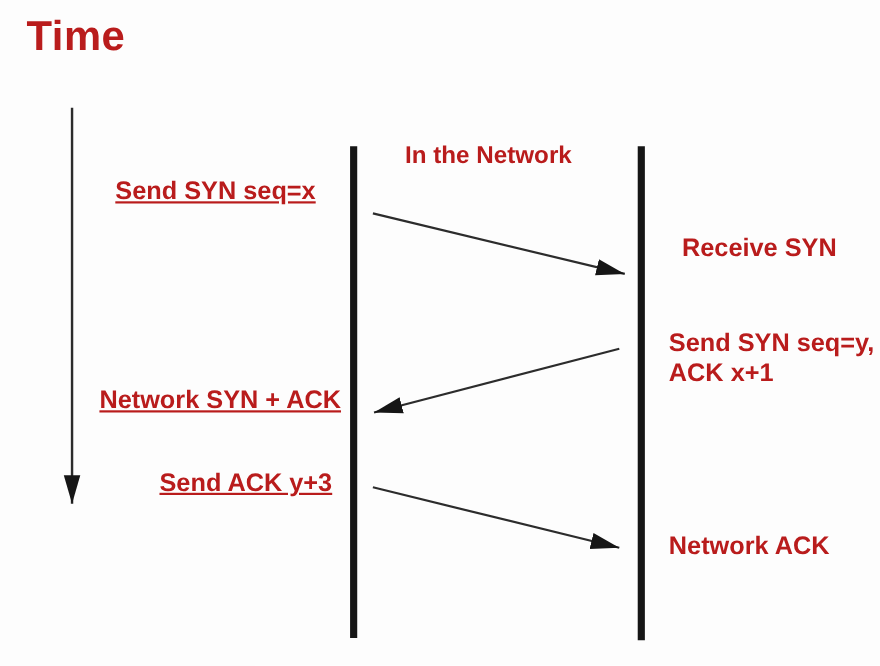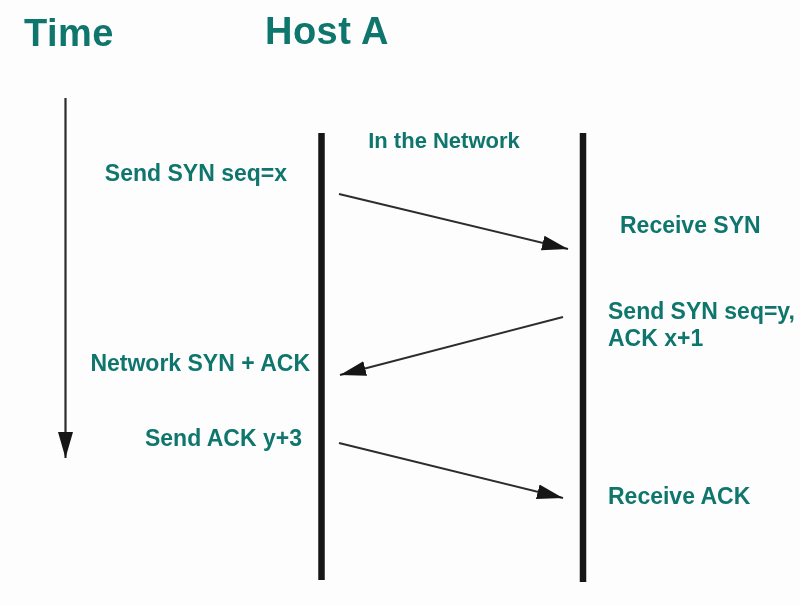--- a/index.html
+++ b/index.html
@@ -11,29 +11,29 @@
     position: relative;
     width: 800px;
     height: 605px;
     background: #fdfdfd;
     overflow: hidden;
     color: #222222;
   }
   .lbl {
     position: absolute;
     font-weight: 600;
-    color: #0f766e;
+    color: #b91c1c;
     line-height: 1.18;
     white-space: nowrap;
   }
   .hdr   { font-size: 38px; letter-spacing: 0.5px; }
   .event { font-size: 23px; }
   .net   { font-size: 22px; }
   .ta-c  { text-align: center; }
-  .ta-r  { text-align: right; }
+  .ta-r  { text-align: right; text-decoration: underline; }
   .ta-l  { text-align: left; }
   svg.diagram-layer {
     position: absolute;
     left: 0; top: 0;
     width: 800px; height: 605px;
   }
 </style>
 </head>
 <body>
 
@@ -50,28 +50,27 @@
 
     <line x1="339" y1="194" x2="568" y2="249" stroke="#2c2c2c" stroke-width="2" marker-end="url(#ah)"></line>
     <line x1="563" y1="317" x2="340" y2="375" stroke="#2c2c2c" stroke-width="2" marker-end="url(#ah)"></line>
     <line x1="339" y1="443" x2="563" y2="498" stroke="#2c2c2c" stroke-width="2" marker-end="url(#ah)"></line>
 
     <line x1="321.5" y1="133" x2="321.5" y2="580" stroke="#161616" stroke-width="6.5"></line>
     <line x1="583" y1="133" x2="583" y2="582" stroke="#161616" stroke-width="6.5"></line>
   </svg>
 
   <div class="lbl hdr" style="left:24px; top:11px;">Time</div>
-  <div class="lbl hdr ta-c" style="left:252px; top:9px; width:150px;">Host A</div>
 
   <div class="lbl net ta-c" style="left:344px; top:128px; width:200px;">In the Network</div>
 
   <div class="lbl event ta-r" style="left:87px; top:160px; width:200px;">Send SYN seq=x</div>
   <div class="lbl event ta-r" style="left:80px; top:350px; width:230px;">Network SYN + ACK</div>
   <div class="lbl event ta-r" style="left:102px; top:425px; width:200px;">Send ACK y+3</div>
 
   <div class="lbl event ta-l" style="left:608px; top:212px; width:190px;margin-left:12px;">Receive SYN</div>
   <div class="lbl event ta-l" style="left:608px; top:298px; width:190px;">
       <span style="display:block;">Send SYN seq=y,</span>
       <span style="display:block;">ACK x+1</span>
     </div>
-  <div class="lbl event ta-l" style="left:608px; top:483px; width:190px;">Receive ACK</div>
+  <div class="lbl event ta-l" style="left:608px; top:483px; width:190px;">Network ACK</div>
 
 </div>
 
 </body></html>

